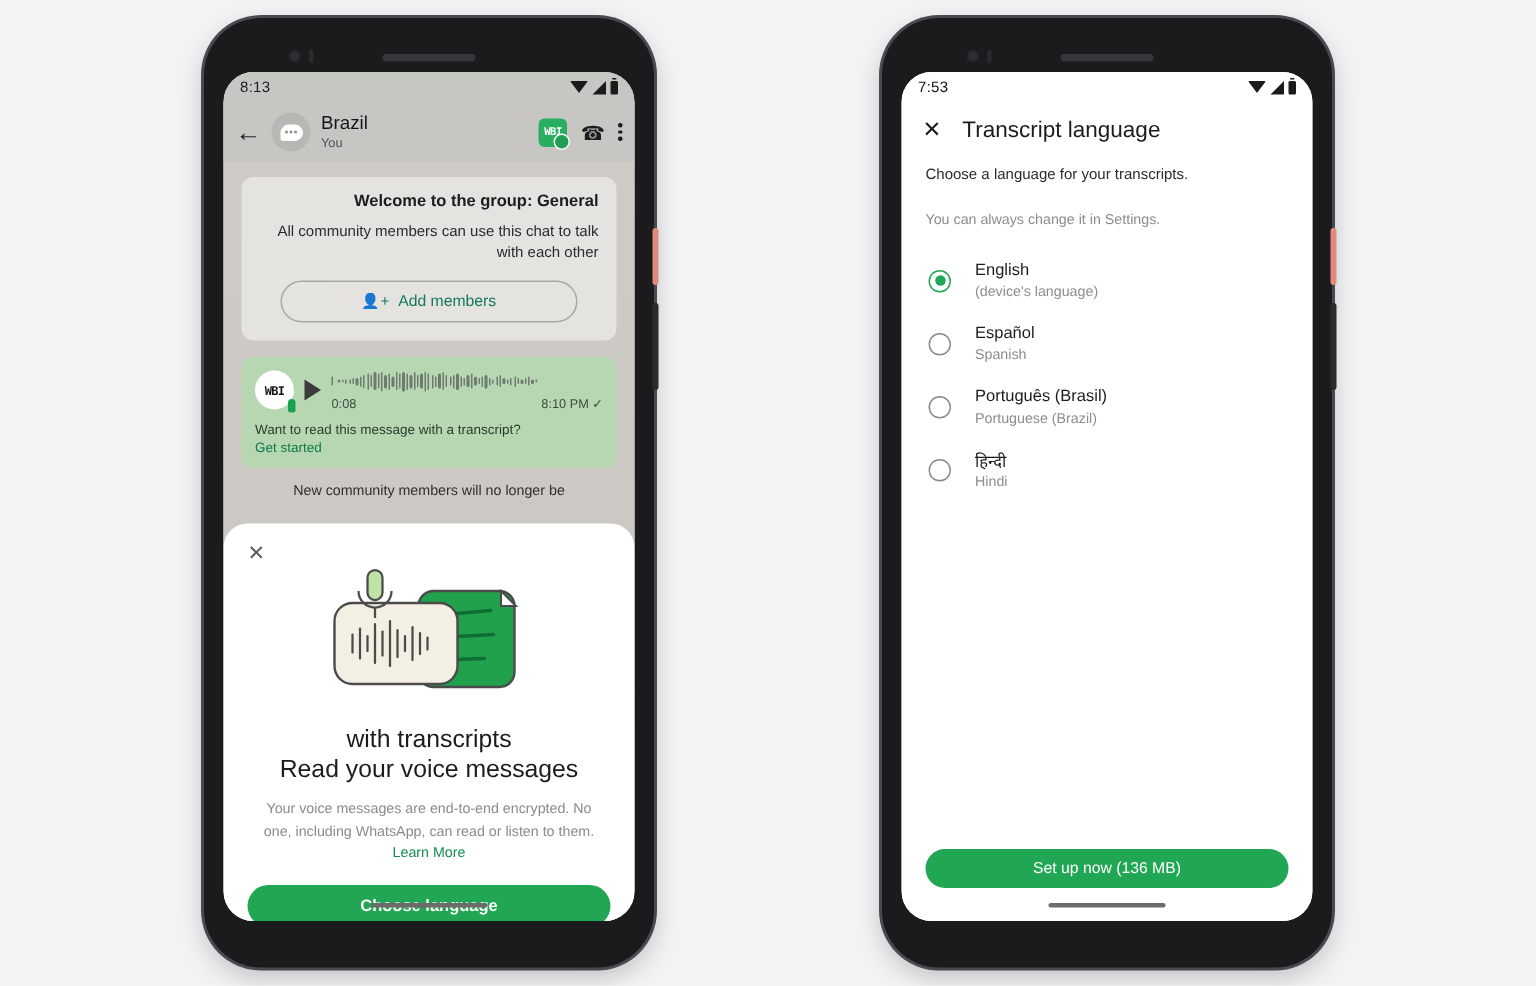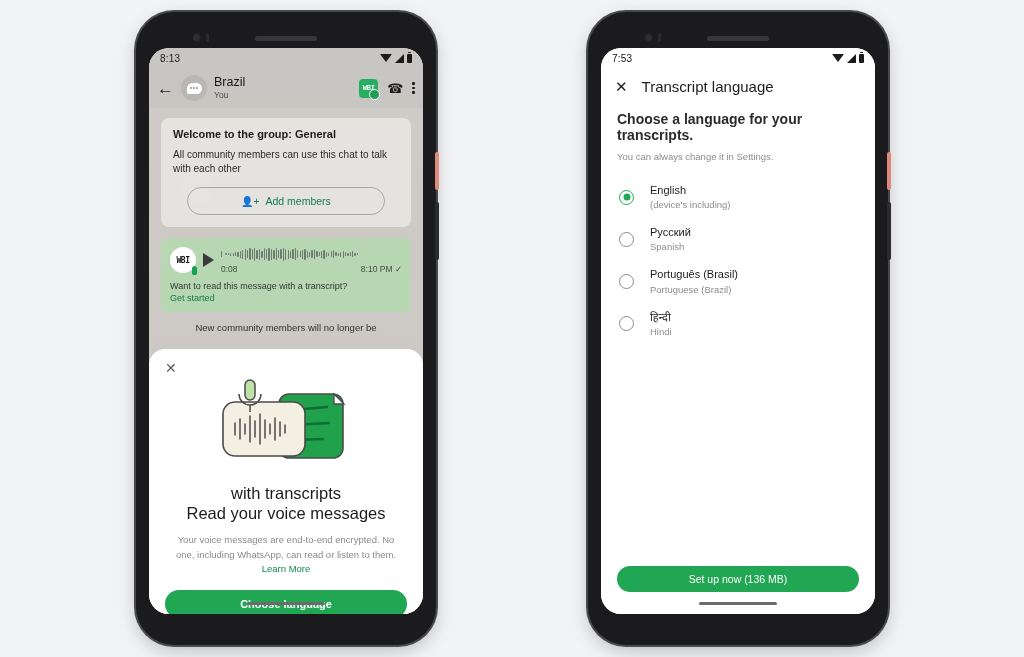--- a/index.html
+++ b/index.html
@@ -191,21 +191,21 @@
   .ic-callplus { font-size: 13px; color: #1d1d1d; }
   .ic-dots { display: flex; flex-direction: column; gap: 2px; }
   .ic-dots i { width: 2.6px; height: 2.6px; border-radius: 50%; background: #1d1d1d; display: block; }
 
   .sys-card {
     position: relative;
     margin: 10px 12px 0;
     background: rgba(232,230,227,0.88);
     border-radius: 8px;
     padding: 10px 12px 12px;
-    text-align: left;
+    text-align: right;
   }
   .sys-title { font-size: 11px; font-weight: 700; color: #1d1d1d; }
   .sys-desc { font-size: 10px; color: #2b2b2b; margin-top: 8px; line-height: 1.35; }
   .add-members-btn {
     margin: 12px auto 0;
     max-width: 196px;
     height: 26px;
     border: 1px solid #a9a7a3;
     border-radius: 14px;
     display: flex; align-items: center; justify-content: center;
@@ -315,22 +315,22 @@
     display: flex;
     flex-direction: column;
   }
   .lang-header {
     display: flex; align-items: center; gap: 14px;
     padding: 10px 14px 4px;
   }
   .lang-close { font-size: 15px; color: #1d1d1d; line-height: 1; }
   .lang-title { font-size: 15px; color: #1c1c1c; }
   .lang-intro { padding: 12px 16px 0; }
-  .lang-intro-1 { font-size: 14px; color: #2b2b2b; font-weight: 700; }
-  .lang-intro-2 { font-size: 9.5px; color: #8d8d8d; margin-top: 8px; }
+  .lang-intro-1 { font-size: 10px; color: #2b2b2b; font-weight: 400; }
+  .lang-intro-2 { font-size: 9.5px; color: #8d8d8d; margin-top: 19px; }
   .lang-list { margin-top: 14px; flex: 1 1 auto; }
   .lang-row {
     display: flex; align-items: center; gap: 16px;
     padding: 8px 16px 8px 18px;
   }
   .radio {
     width: 13px; height: 13px;
     border-radius: 50%;
     border: 1.5px solid #8c8c8c;
     flex: 0 0 auto;
@@ -590,27 +590,27 @@
       <div class="lang-intro">
         <div class="lang-intro-1">Choose a language for your transcripts.</div>
         <div class="lang-intro-2">You can always change it in Settings.</div>
       </div>
 
       <div class="lang-list">
         <div class="lang-row">
           <span class="radio on"></span>
           <span>
             <div class="lang-native">English</div>
-            <div class="lang-en">(device's including)</div>
+            <div class="lang-en">(device's language)</div>
           </span>
         </div>
         <div class="lang-row">
           <span class="radio"></span>
           <span>
-            <div class="lang-native">Русский</div>
+            <div class="lang-native">Español</div>
             <div class="lang-en">Spanish</div>
           </span>
         </div>
         <div class="lang-row">
           <span class="radio"></span>
           <span>
             <div class="lang-native">Português (Brasil)</div>
             <div class="lang-en">Portuguese (Brazil)</div>
           </span>
         </div>

